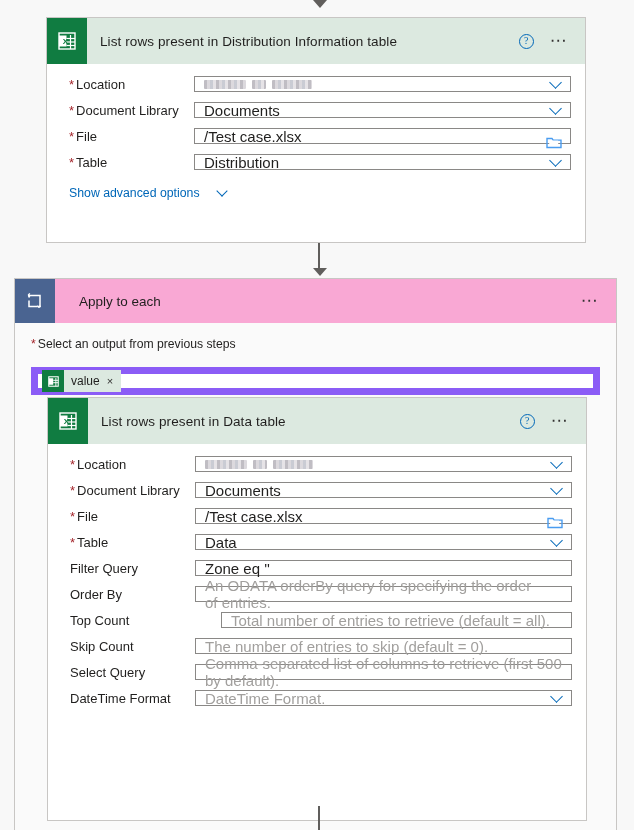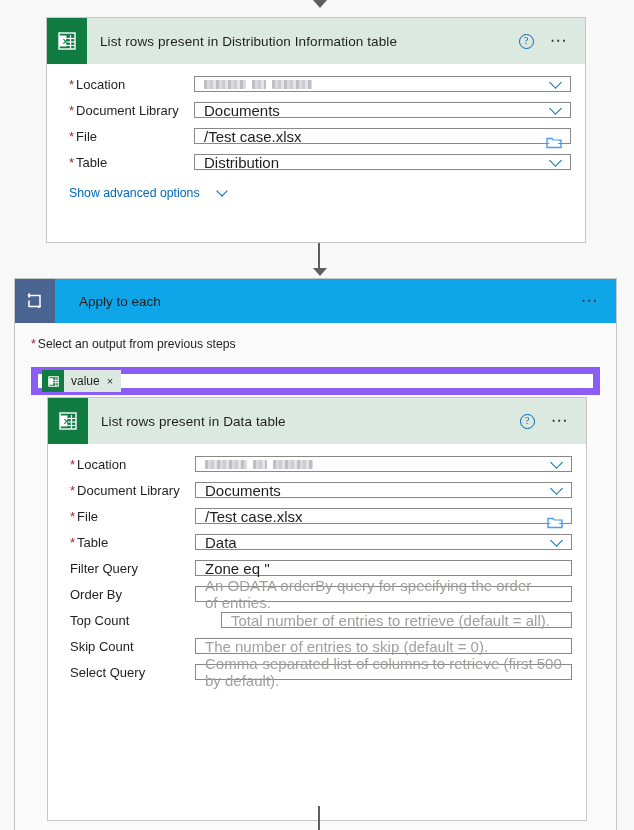--- a/index.html
+++ b/index.html
@@ -158,21 +158,21 @@
     left: 14px; top: 278px;
     width: 603px; height: 552px;
     background: #fafafa;
     border: 1px solid #c8c6c4;
     border-bottom: none;
   }
   .scope-header {
     display: flex;
     align-items: center;
     height: 44px;
-    background: #0ea5e9;
+    background: #f9a8d4;
   }
   .scope-icon {
     width: 40px; height: 44px;
     flex: 0 0 40px;
     background: #4a6491;
     display: flex;
     align-items: center;
     justify-content: center;
   }
   .scope-title {
@@ -422,20 +422,27 @@
           </div>
         </div>
 
         <div class="frow">
           <div class="flabel">Select Query</div>
           <div class="fctl placeholder" style="padding-right:9px;">
             <span>Comma-separated list of columns to retrieve (first 500 by default).</span>
           </div>
         </div>
 
+        <div class="frow">
+          <div class="flabel">DateTime Format</div>
+          <div class="fctl placeholder">
+            <span>DateTime Format.</span>
+            <div class="chev"></div>
+          </div>
+        </div>
 
       </div>
     </div>
   </div>
 
   <div class="conn-line" style="left:318px; top:806px; height:24px;"></div>
 
 </div>
 
 </body></html>

